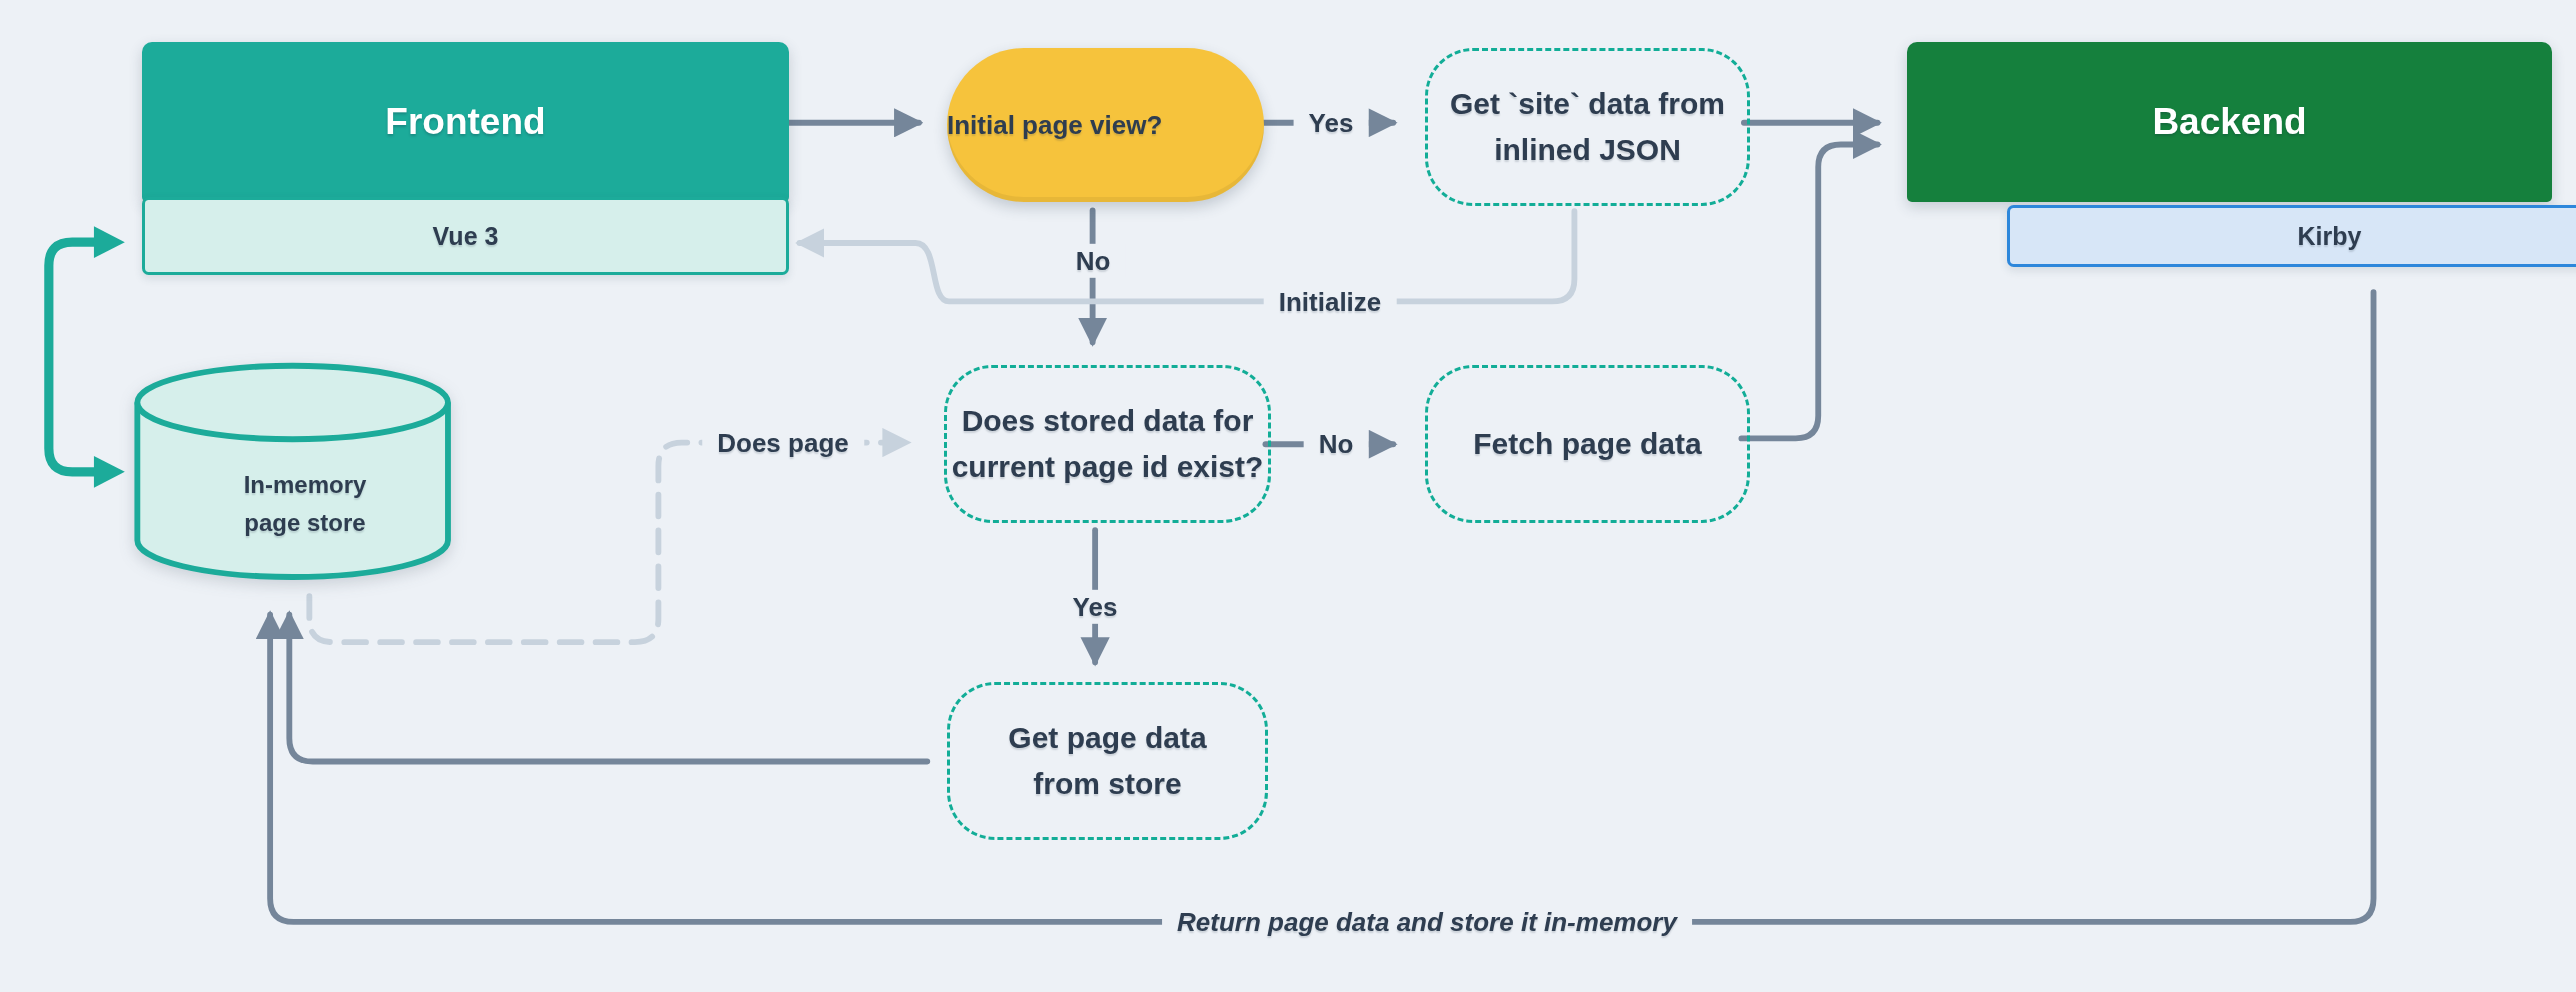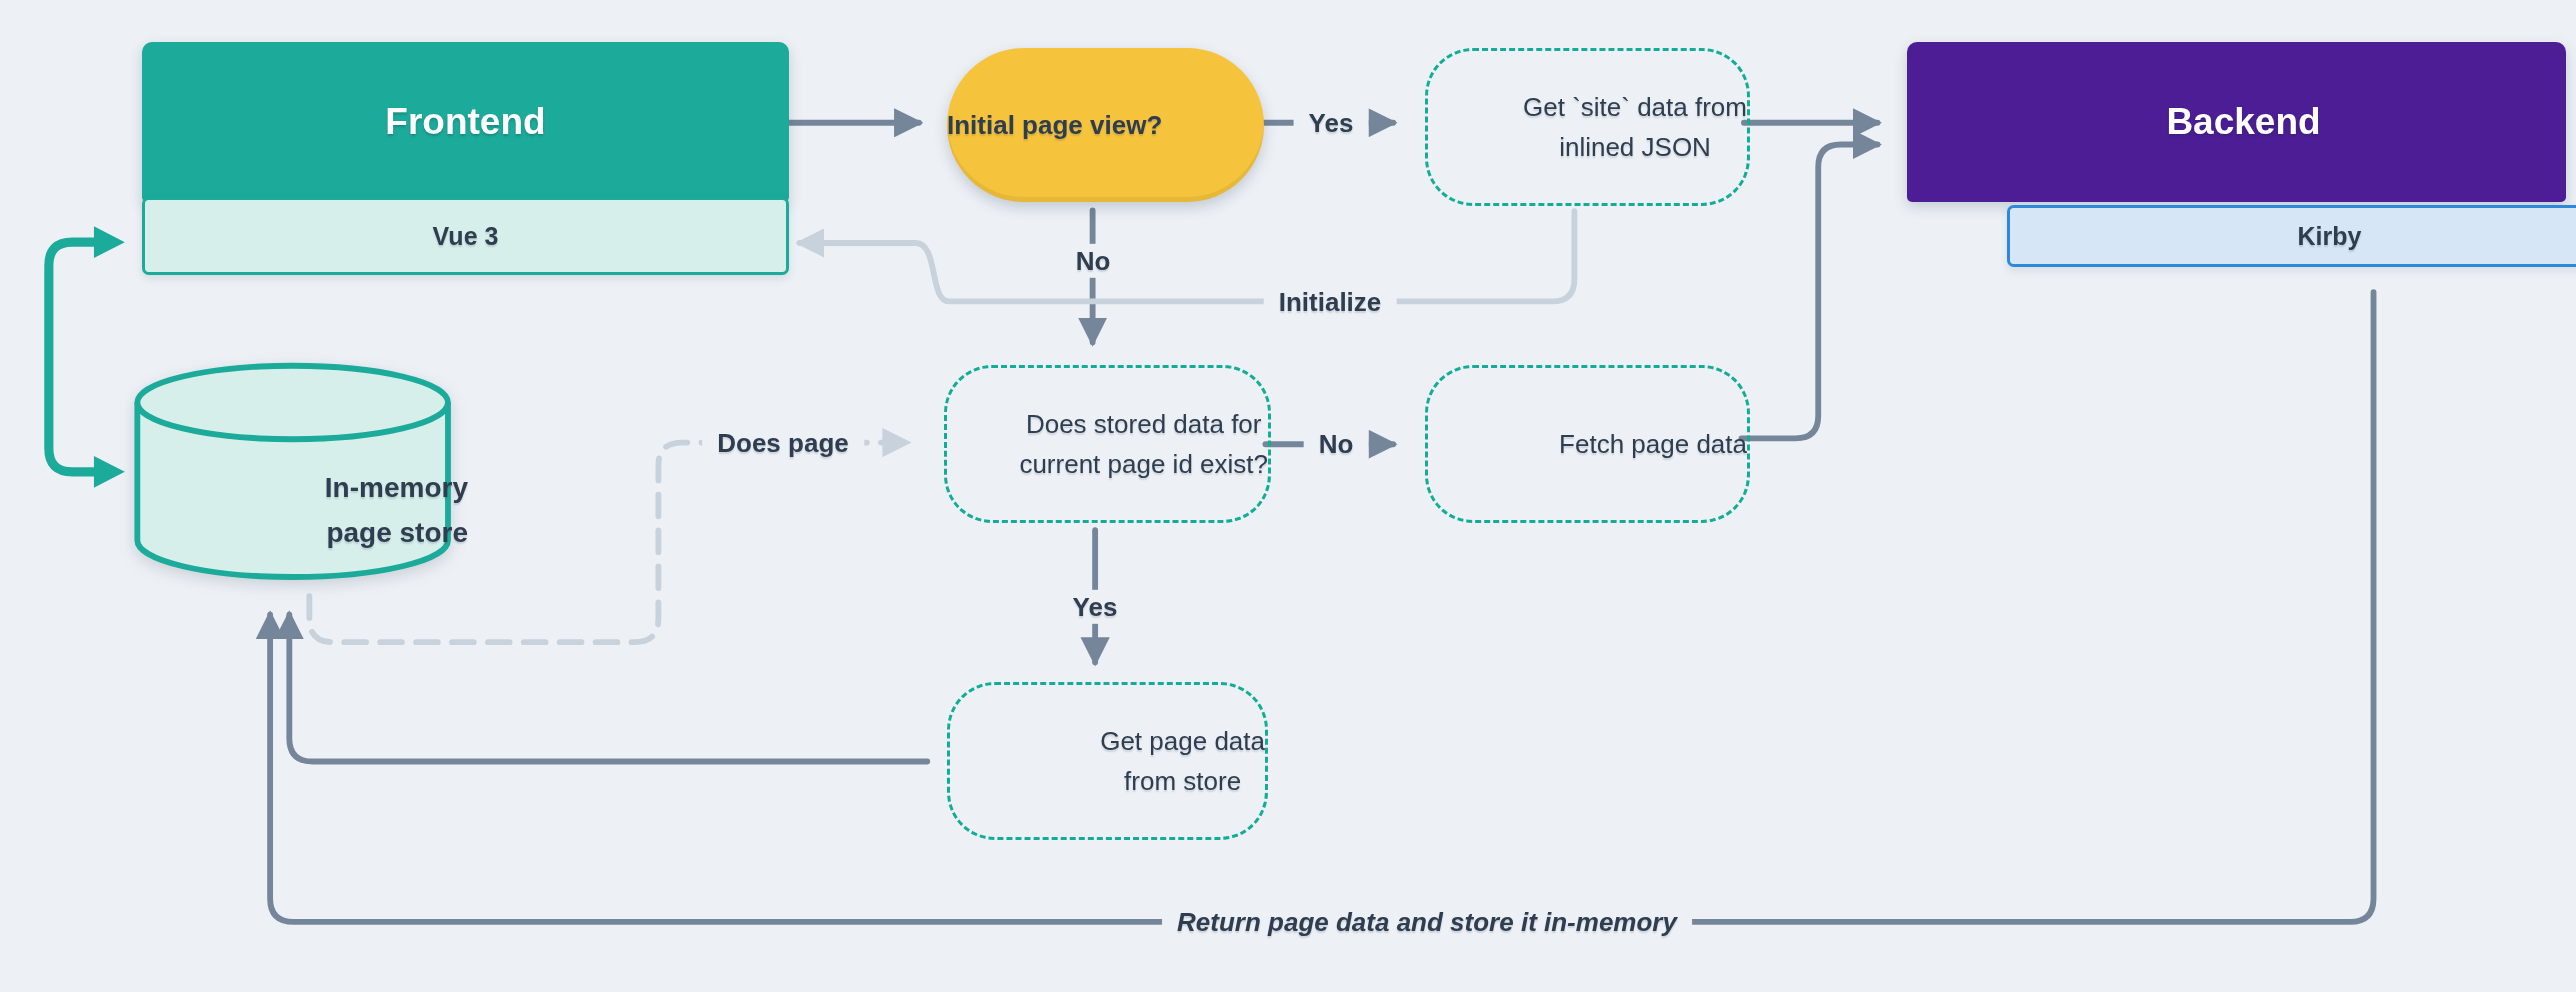--- a/index.html
+++ b/index.html
@@ -13,48 +13,48 @@
 
   
   .group-header {
     display:flex; align-items:center; justify-content:center;
     color:#ffffff; font-size:37px; font-weight:600;
     border-radius:10px 10px 5px 5px;
     box-shadow:0 5px 13.4px rgba(45,62,80,.20);
     text-shadow:0 1.7px 2.5px rgba(20,40,60,.25);
   }
   .group-header.teal { background:#1cab9a; }
-  .group-header.blue { background:#4c1d95;padding-left:14px; }
+  .group-header.blue { background:#15803d; }
 
   .sub-row { display:flex; gap:5.8px; }
   .sub-box {
     flex:1; display:flex; align-items:center; justify-content:center;
     font-size:25px; font-weight:600; border-radius:6.7px;
     box-shadow:0 3.3px 8.4px rgba(45,62,80,.12);
     text-shadow:0 1.7px 1.7px rgba(45,62,80,.18);
   }
   .sub-box.teal { background:#d6efeb; border:3.3px solid #1cab9a; }
   .sub-box.blue { background:#d7e6f7; border:3.3px solid #2d87db; }
 
   .decision {
     display:flex; align-items:center; 
     background:#f6c33c; border-radius:77px;
     font-size:26px; font-weight:600; text-align:center;
     box-shadow:0 5.8px 13.4px rgba(45,62,80,.22), inset 0 -5px 0 rgba(0,0,0,.06);
     text-shadow:0 1.7px 1.7px rgba(45,62,80,.18);
   }
   .dashed-node {
-    display:flex; align-items:center; justify-content:flex-end;
+    display:flex; align-items:center; justify-content:center;
     border:3.3px dashed #12ad97; border-radius:48px;
-    font-size:26px; font-weight:400; text-align:center; line-height:1.55;
+    font-size:30px; font-weight:700; text-align:center; line-height:1.55;
     white-space:pre-line;
     text-shadow:0 1.7px 1.7px rgba(45,62,80,.18);
   }
   .cyl-label {
-    text-align:right; font-size:28px; font-weight:600; line-height:1.6;
+    text-align:center; font-size:24px; font-weight:600; line-height:1.6;
     white-space:pre-line; text-shadow:0 1.7px 1.7px rgba(45,62,80,.18);
   }
 
   
   .edge-label {
     position:absolute; transform:translate(-50%,-50%);
     background:#edf1f6; padding:1.7px 15px; white-space:nowrap;
     font-size:26px; font-weight:600; color:#2e3d50;
     text-shadow:0 1.7px 1.7px rgba(45,62,80,.18);
   }

